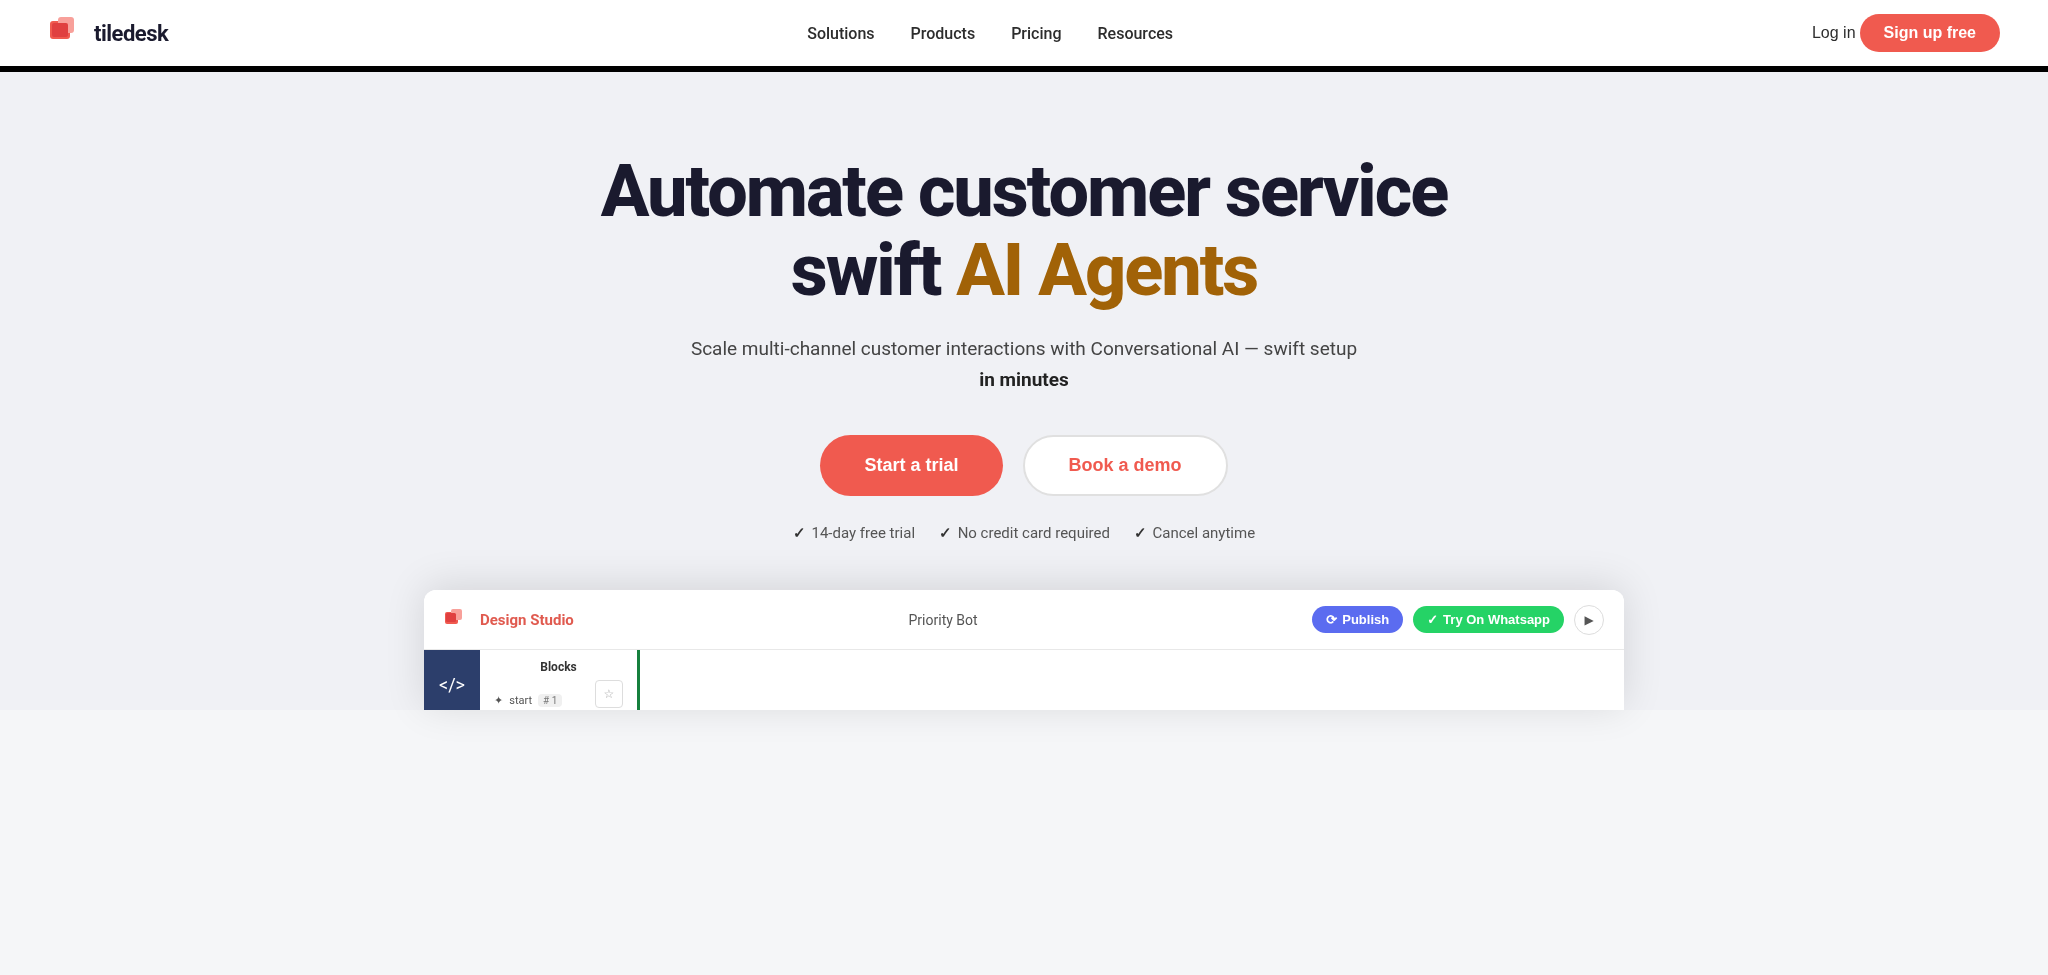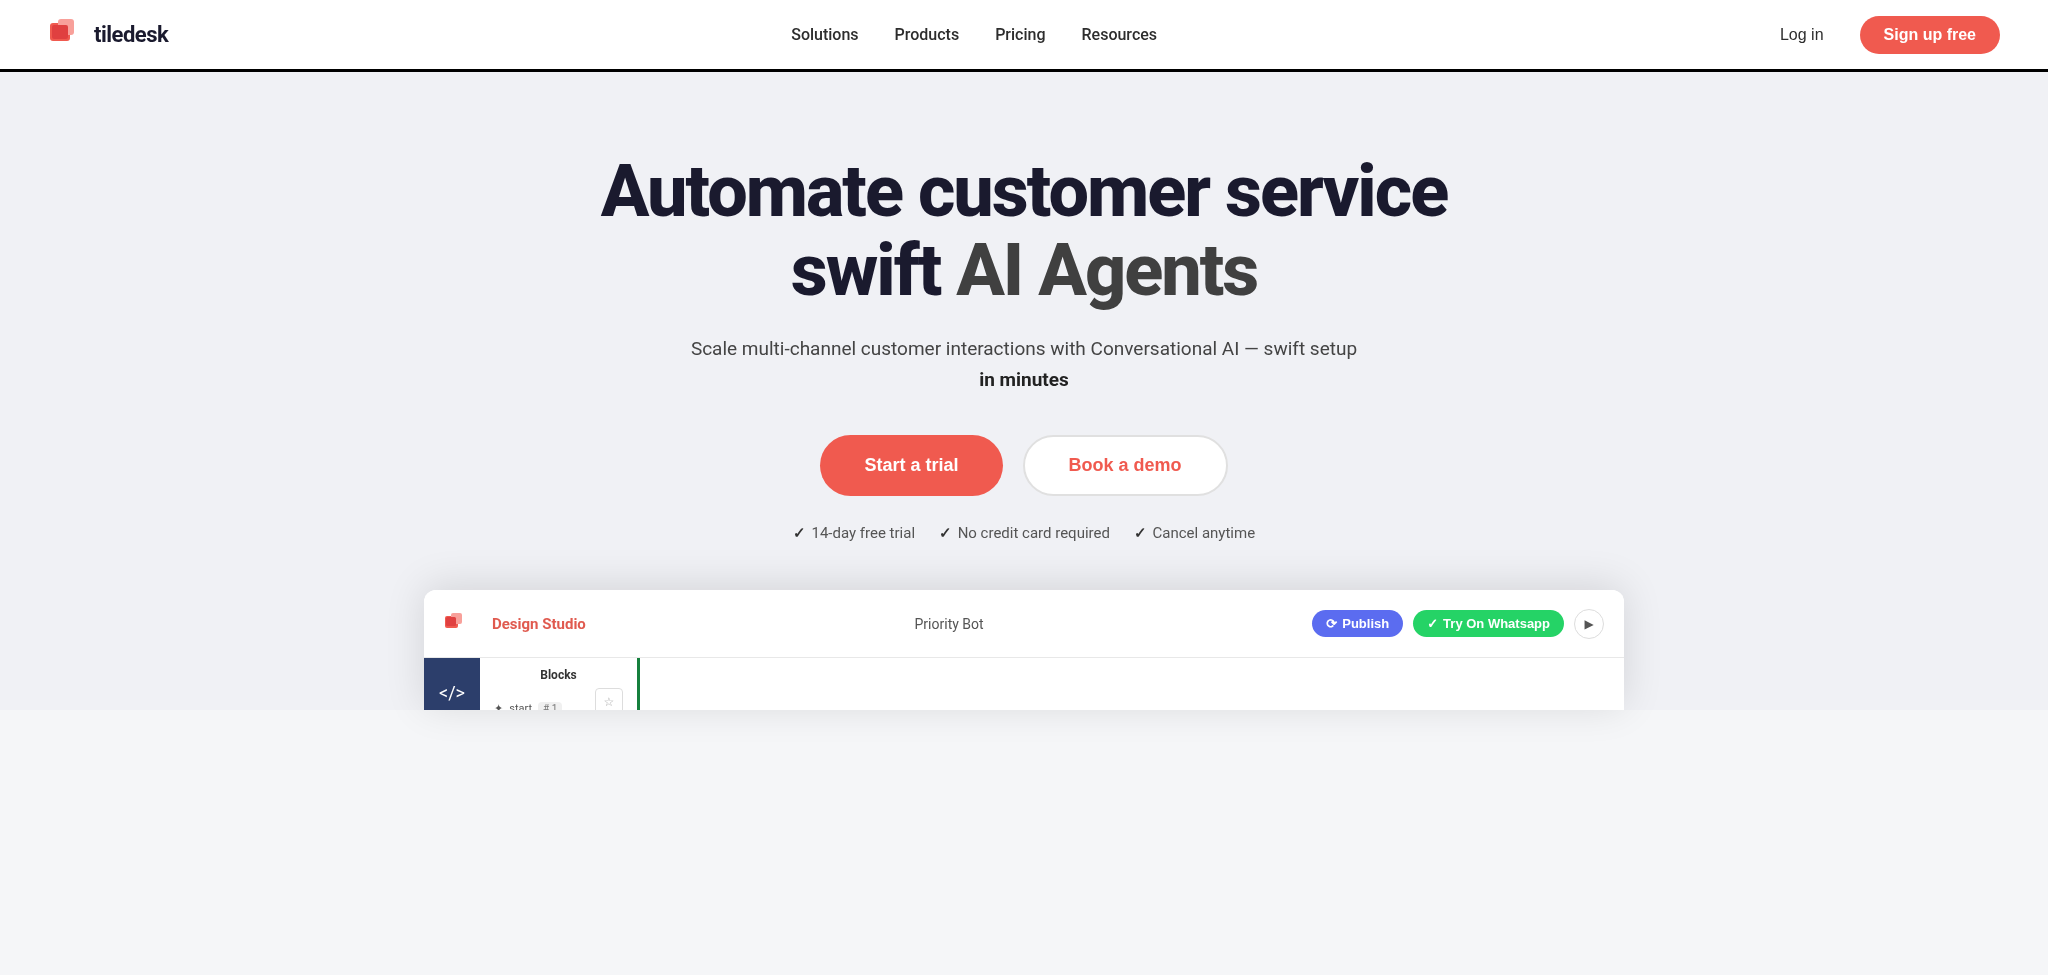--- a/index.html
+++ b/index.html
@@ -11,21 +11,21 @@
     }
 
     
     nav {
       background: #fff;
       display: flex;
       align-items: center;
       justify-content: space-between;
       padding: 0 48px;
       height: 72px;
-      border-bottom: 3px solid #000000;
+      border-bottom: 6px solid #000000;
       position: sticky;
       top: 0;
       z-index: 100;
     }
     .nav-logo {
       display: flex;
       align-items: center;
       gap: 10px;
       text-decoration: none;
     }
@@ -47,21 +47,21 @@
     }
     .nav-links a {
       text-decoration: none;
       color: #2d2d2d;
       font-size: 16px;
       font-weight: 500;
     }
     .nav-actions {
       display: flex;
       align-items: center;
-      gap: 36px;
+      gap: 4px;
     }
     .btn-login {
       background: none;
       border: none;
       font-size: 16px;
       font-weight: 500;
       color: #2d2d2d;
       cursor: pointer;
     }
     .btn-signup {
@@ -84,21 +84,21 @@
     .hero-title {
       font-size: 72px;
       font-weight: 800;
       color: #1a1a2e;
       line-height: 1.1;
       max-width: 900px;
       margin: 0 auto 24px;
       letter-spacing: -2px;
     }
     .hero-title-blue {
-      color: #404040;
+      color: #a16207;
     }
     .hero-subtitle {
       font-size: 19px;
       color: #444;
       max-width: 680px;
       margin: 0 auto 40px;
       line-height: 1.6;
     }
     .hero-subtitle strong {
       font-weight: 700;
@@ -157,22 +157,22 @@
       box-shadow: 0 -4px 40px rgba(0,0,0,0.12);
       overflow: hidden;
       height: 120px;
     }
     .ds-topbar {
       background: #fff;
       border-bottom: 1px solid #e8e8e8;
       display: flex;
       align-items: center;
       padding: 0 20px;
-      height: 68px;
-      gap: 24px;
+      height: 60px;
+      gap: 12px;
     }
     .ds-logo {
       width: 24px;
       height: 24px;
     }
     .ds-title {
       font-size: 15px;
       font-weight: 700;
       color: #e05a4f;
       flex: 0 0 auto;

